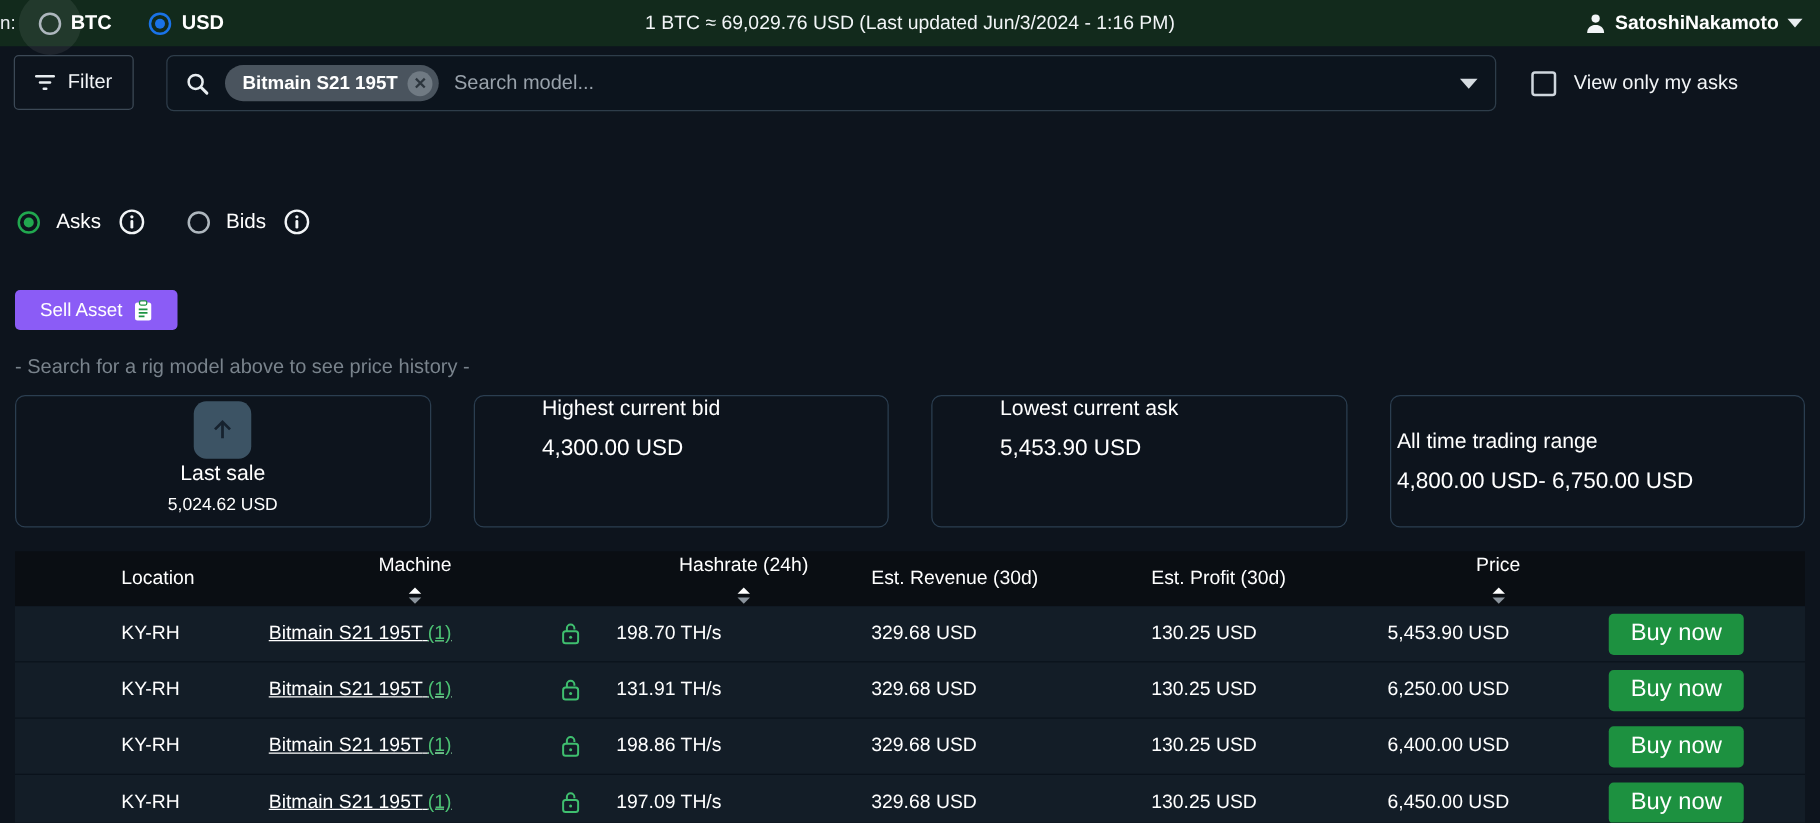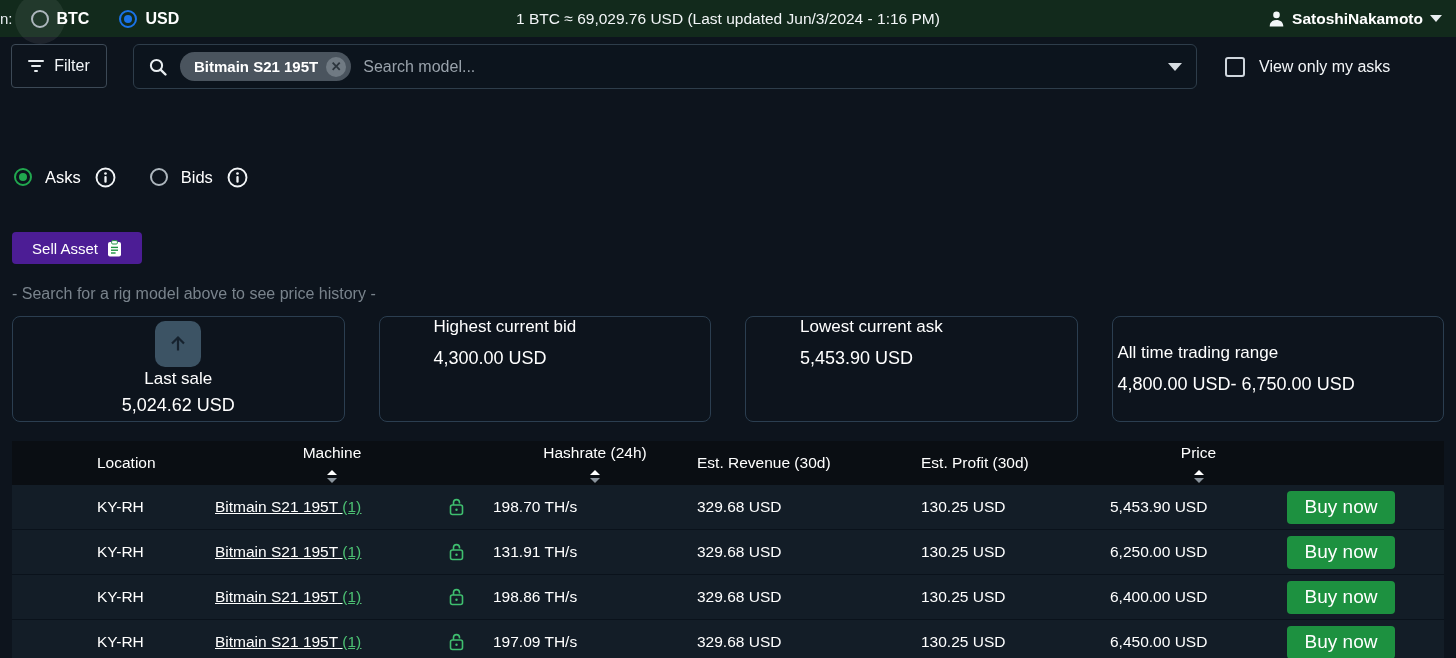--- a/index.html
+++ b/index.html
@@ -48,39 +48,39 @@
                   font-size:16px; font-family:"Liberation Sans", sans-serif; }
   .search-input::placeholder { color:#99a2ab; }
   .search-caret { width:0; height:0; border-left:7px solid transparent; border-right:7px solid transparent;
                   border-top:8px solid #d6dce1; }
   .asks-check-zone { margin-left:28px; display:flex; align-items:center; gap:14px; height:45px; }
   .checkbox { width:20px; height:20px; border:2px solid #cfd6dd; border-radius:3px; background:transparent; cursor:pointer; }
   .check-label { font-size:16px; color:#f2f5f7; }
 
   
   .mode-row { display:flex; align-items:center; gap:14px; margin:62px 0 0 14px; }
-  .mode-item { display:flex; align-items:flex-start; gap:13px; }
+  .mode-item { display:flex; align-items:flex-end; gap:13px; }
   .mode-label { font-size:16.5px; color:#ffffff; }
   .info-ic { width:21px; height:21px; flex:0 0 auto; cursor:pointer; }
   .gap28 { width:6px; }
 
   
-  .sell-btn { margin:44px 0 0 12px; width:130px; height:32px; background:#4c1d95; border:none; border-radius:4px;
+  .sell-btn { margin:44px 0 0 12px; width:130px; height:32px; background:#8b5cf6; border:none; border-radius:4px;
               color:#ffffff; font-size:15px; font-family:"Liberation Sans", sans-serif;
               display:flex; align-items:center; justify-content:center; gap:9px; cursor:pointer; }
   .hint { margin:21px 0 0 12px; font-size:16px; color:#79838c; }
 
   
   .cards { display:grid; grid-template-columns:repeat(4,1fr); gap:34px; margin:13px 12px 0 12px; }
   .card { height:106px; border:1px solid #2b3e50; border-radius:8px; position:relative; }
   .card1 { display:flex; flex-direction:column; align-items:center; }
   .up-box { width:46px; height:46px; background:#3c5364; border-radius:10px; margin-top:4px;
             display:flex; align-items:center; justify-content:center; cursor:pointer; }
   .card1 .card-label { font-size:17px; margin-top:2px; }
-  .card1 .card-value { font-size:18px; margin-top:6px; }
+  .card1 .card-value { font-size:14px; margin-top:6px; }
   .card-mid { display:flex; flex-direction:column; justify-content:flex-start; padding-left:54px; gap:11px; }
   .card-last { display:flex; flex-direction:column; justify-content:center; padding-left:5px; gap:11px; }
   .card-label { font-size:17px; color:#ffffff; }
   .card-value { font-size:18px; color:#ffffff; }
 
   
   .tablewrap { margin:19px 12px 0 12px; }
   .tgrid { display:grid; grid-template-columns:203px 234px 44px 204px 224px 189px 177px 1fr; align-items:center; }
   .thead { background:#0a0e13; height:44px; font-weight:400; font-size:15.5px; }
   .trow { background:#131d27; height:45px; border-bottom:1px solid #0a121b; font-size:15.5px; }

